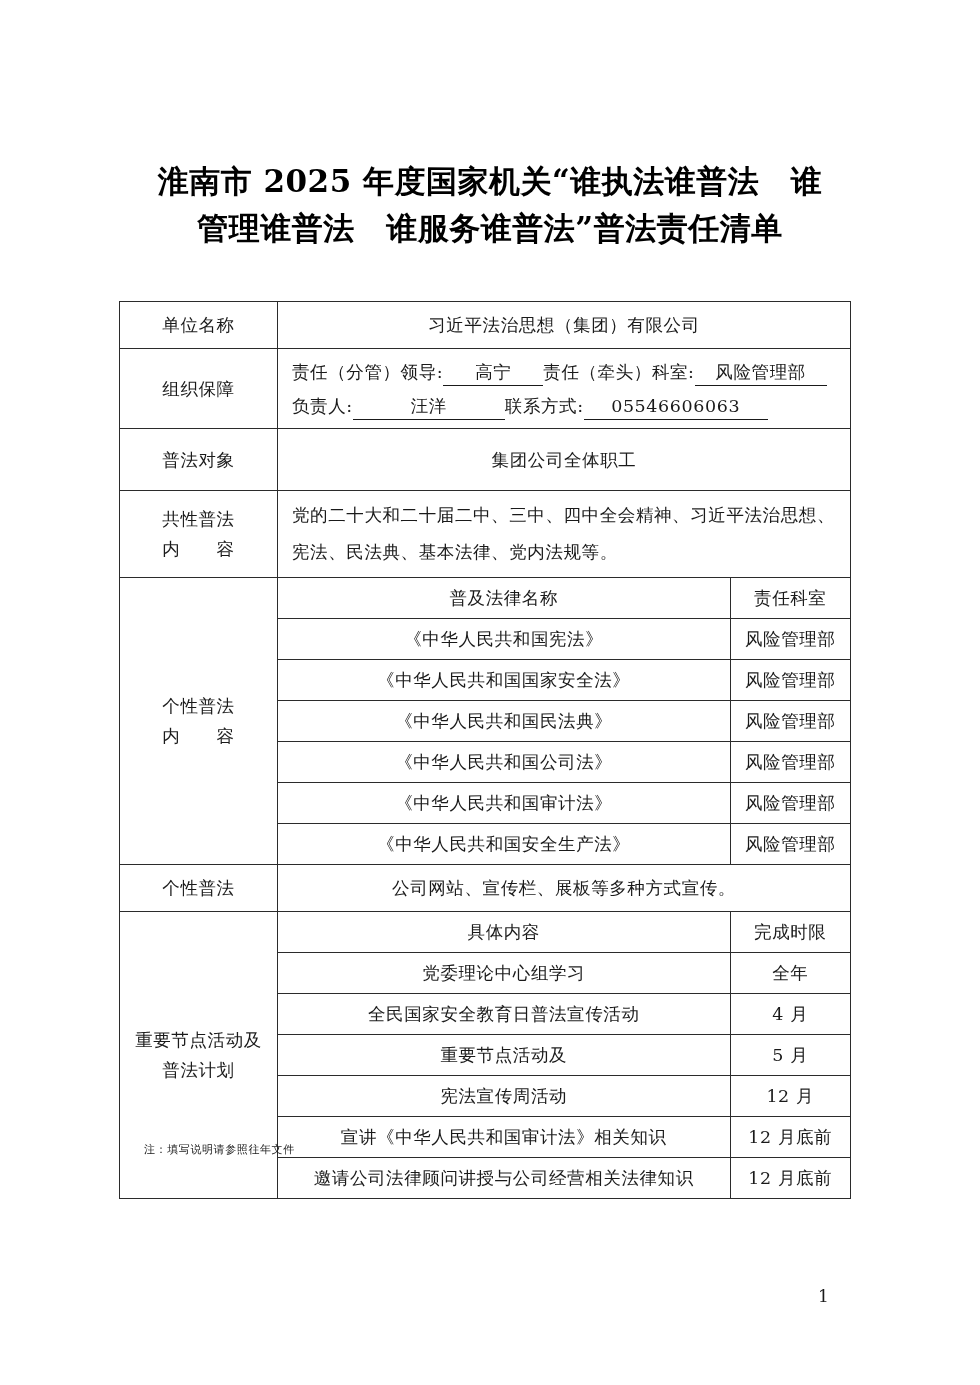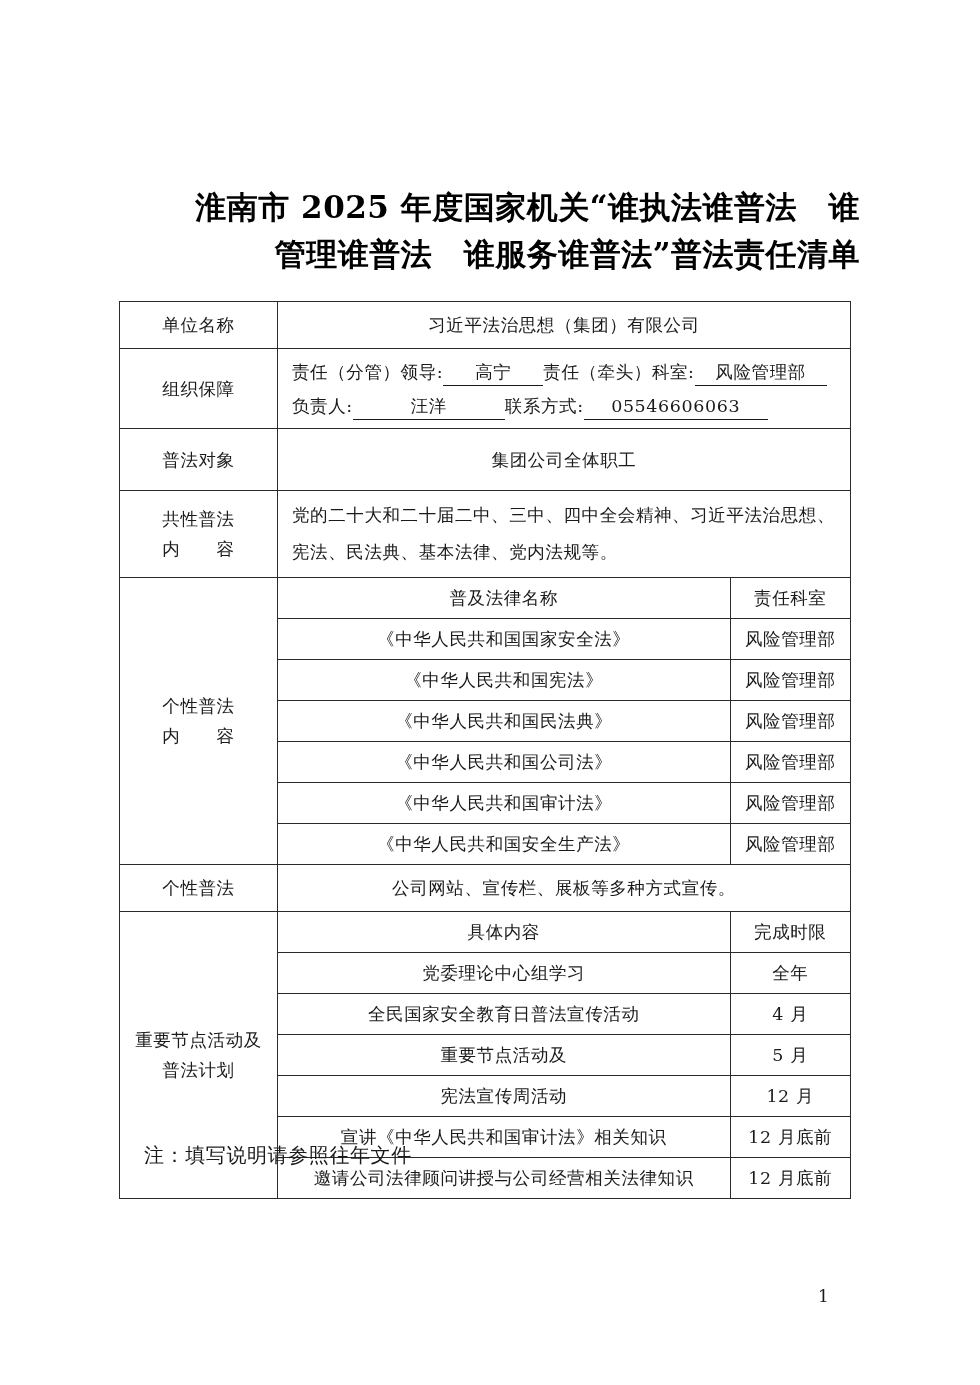--- a/index.html
+++ b/index.html
@@ -24,28 +24,27 @@
     height: 1385px;
     box-sizing: border-box;
   }
 
   
   .doc-title {
     position: absolute;
     left: 120px;
     top: 158px;
     width: 740px;
-    text-align: right;
+    text-align: center;
     font-family: "DejaVu Serif", "Liberation Serif", serif;
     font-weight: bold;
     font-size: 31px;
     line-height: 47px;
     letter-spacing: 0.5px;
     color: #000000;
-    margin-top: 26px;
   }
   .doc-title .ln2 { display: block; }
 
   
   .main-table {
     position: absolute;
     left: 119px;
     top: 301px;
     width: 731px;
     border-collapse: collapse;
@@ -131,21 +130,21 @@
   .col-dept { width: 120px; }
 
   .col-act  { width: 452px; }
   .col-time { width: 120px; }
 
   
   .note {
     position: absolute;
     left: 144px;
     top: 1142px;
-    font-size: 20px;
+    font-size: 11px;
     letter-spacing: 0.6px;
     color: #1a1a1a;
     font-family: "DejaVu Serif", "Liberation Serif", serif;
   }
 
   
   .page-number {
     position: absolute;
     left: 818px;
     top: 1286px;
@@ -218,25 +217,25 @@
             <colgroup>
                 <col class="col-name">
                 <col class="col-dept">
               </colgroup>
             <tbody>
               <tr>
                 <td class="first-col">普及法律名称</td>
                 <td class="last-col">责任科室</td>
               </tr>
               <tr>
+                <td class="first-col">《中华人民共和国宪法》</td>
+                <td class="last-col">风险管理部</td>
+              </tr>
+              <tr>
                 <td class="first-col">《中华人民共和国国家安全法》</td>
-                <td class="last-col">风险管理部</td>
-              </tr>
-              <tr>
-                <td class="first-col">《中华人民共和国宪法》</td>
                 <td class="last-col">风险管理部</td>
               </tr>
               <tr>
                 <td class="first-col">《中华人民共和国民法典》</td>
                 <td class="last-col">风险管理部</td>
               </tr>
               <tr>
                 <td class="first-col">《中华人民共和国公司法》</td>
                 <td class="last-col">风险管理部</td>
               </tr>

